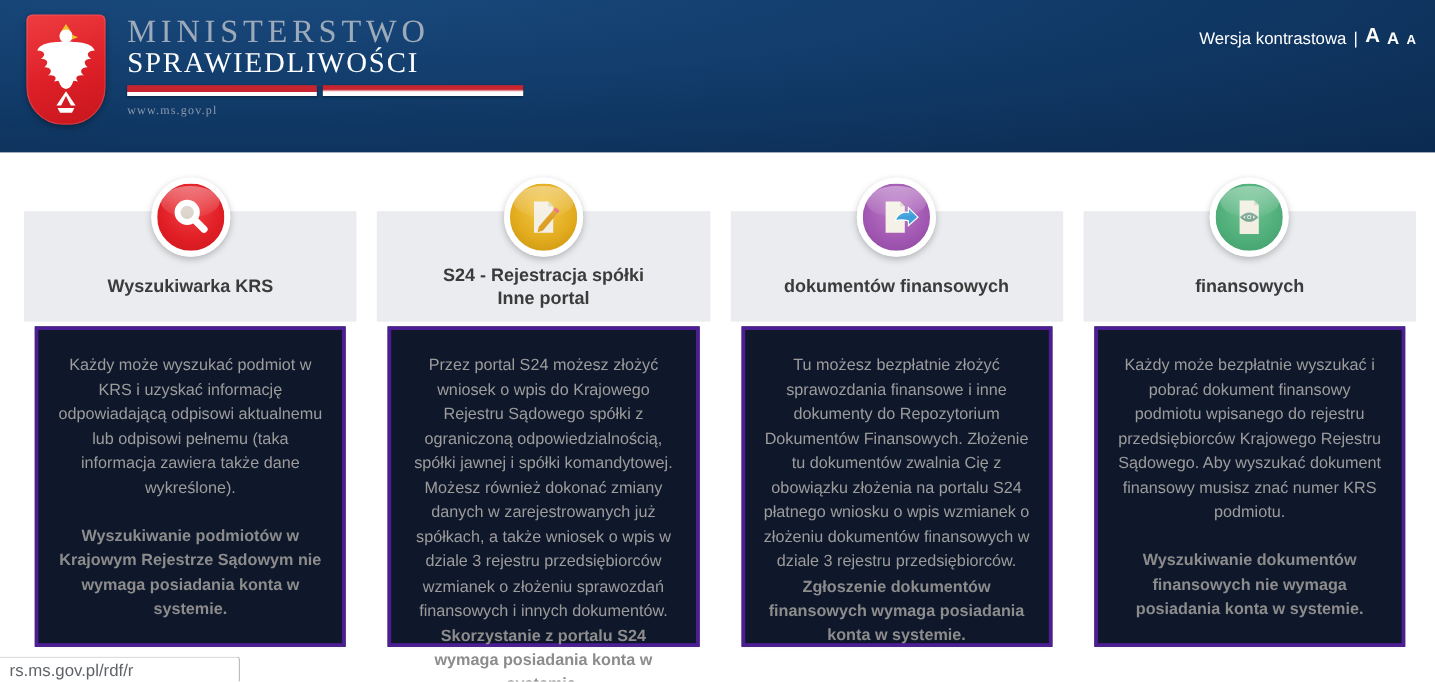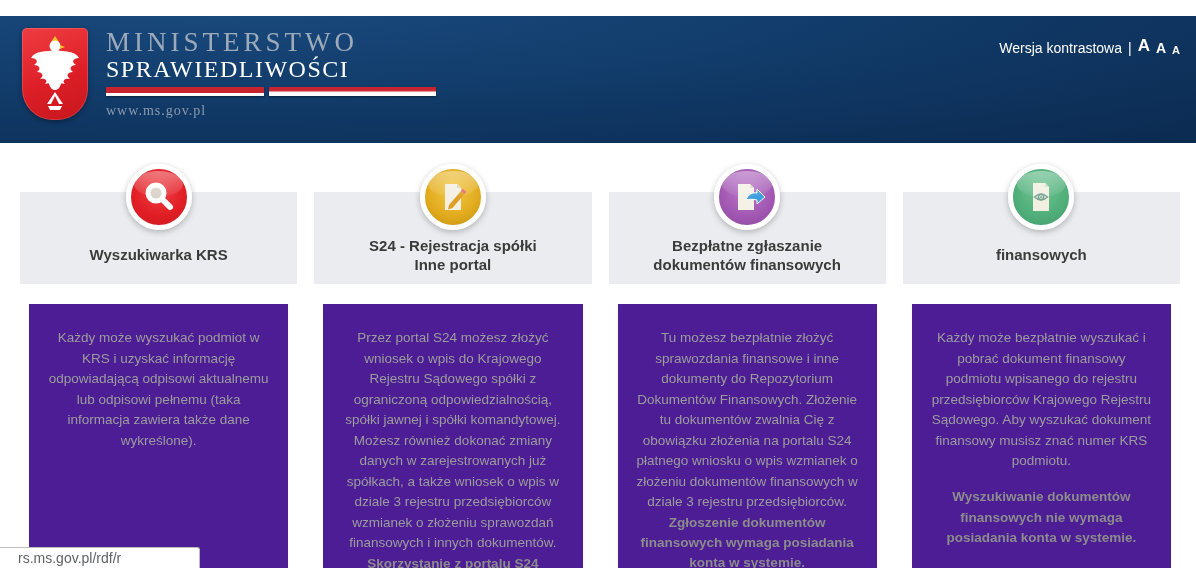--- a/index.html
+++ b/index.html
@@ -3,37 +3,36 @@
 <meta charset="utf-8">
 <style>
   * { margin:0; padding:0; box-sizing:border-box; }
   html,body { width:1196px; height:568px; overflow:hidden; background:#ffffff;
               font-family:"Liberation Sans", sans-serif; }
 
   
   .top-header {
     position:relative; width:100%; height:127px;
     background:radial-gradient(ellipse at 18% -10%, #1a4a7e 0%, #123d6c 42%, #0b2a50 100%);
-    margin-top:16px;
   }
   .logo-area { position:absolute; left:22px; top:12px; display:flex; align-items:flex-start; }
   .shield {
     width:66px; height:92px; background:linear-gradient(160deg,#ef3d42 0%, #dd1f27 55%, #c6161d 100%);
     border-radius:5px 5px 46% 46% / 5px 5px 34% 34%;
     box-shadow:0 0 0 1px rgba(255,255,255,0.15) inset, 0 2px 5px rgba(0,0,0,0.35);
     display:flex; align-items:center; justify-content:center;
   }
   .logo-text { margin-left:18px; font-family:"Liberation Serif", serif; }
   .ministry-1 { color:#9daaba; font-size:27px; letter-spacing:4px; line-height:1.05; }
   .ministry-2 { color:#ffffff; font-size:24px; letter-spacing:1.5px; line-height:1.1; }
   .flag-stripe { display:flex; margin-top:4px; width:330px; }
   .flag-seg { height:9px; box-shadow:0 1px 2px rgba(0,0,0,0.4); }
   .flag-seg.s1 { width:158px; background:linear-gradient(to bottom,#c8242f 62%,#ffffff 38%); margin-right:5px; }
   .flag-seg.s2 { width:167px; background:linear-gradient(to bottom,#c8242f 38%,#ffffff 62%); }
-  .site-url { margin-top:7px; color:#8a99ad; font-size:14px; letter-spacing:1px; }
+  .site-url { margin-top:7px; color:#8a99ad; font-size:10px; letter-spacing:1px; }
 
   .contrast-area {
     position:absolute; right:16px; top:20px; color:#ffffff; font-size:14px;
     display:flex; align-items:flex-end; gap:6px;
   }
   .contrast-link { color:#ffffff; text-decoration:none; cursor:pointer; }
   .sep { color:#ffffff; }
   .fs-a { color:#ffffff; text-decoration:none; cursor:pointer; font-weight:bold; }
   .fs-a.a1 { font-size:17px; } .fs-a.a2 { font-size:14px; } .fs-a.a3 { font-size:11px; }
 
@@ -57,33 +56,33 @@
   .ic-green  { background:radial-gradient(circle at 50% 38%, #6fc391 0%, #4fae79 58%, #3f9c69 100%); }
 
   .card-head {
     width:100%; height:92px; background:#eaecef;
     display:flex; flex-direction:column; align-items:center; justify-content:center;
     padding-top:34px;
   }
   .card-title { color:#3b3b3b; font-weight:bold; font-size:15px; line-height:1.3; text-align:center; }
 
   .card-body {
-    width:calc(100% - 18px); height:267px; margin-top:20px;
-    background:#4c1d95; border:5px solid #4c1d95; box-shadow:0 1px 2px rgba(0,0,0,0.05);
+    width:calc(100% - 18px); height:267px; margin-top:4px;
+    background:#0f172a; border:3px solid #4c1d95; box-shadow:0 1px 2px rgba(0,0,0,0.05);
     display:flex; flex-direction:column; justify-content:space-between;
     padding:19px 13px 18px 13px;
   }
   .card-desc { color:#9c9c9c; font-size:13.5px; line-height:1.52; text-align:center; }
   .card-note { color:#8c8c8c; font-size:13.5px; line-height:1.5; text-align:center; font-weight:bold; }
 
   
   .status-bubble {
     position:fixed; left:0; bottom:0; width:200px; height:21px; background:#ffffff;
     border-top:1px solid #bdbdbd; border-right:1px solid #bdbdbd; border-top-right-radius:3px;
-    color:#5f6368; font-size:14px; line-height:20px; padding-left:18px;
+    color:#5f6368; font-size:14px; line-height:20px; padding-left:8px;
     white-space:nowrap; overflow:hidden; z-index:5;
   }
 </style>
 </head>
 <body>
 
 <div class="top-header">
   <div class="logo-area">
     <div class="shield">
       <span>
@@ -126,20 +125,21 @@
         <circle cx="16" cy="15" r="8" fill="#d9d2c9" stroke="#ffffff" stroke-width="5"></circle>
         <line x1="22.5" y1="21.5" x2="30" y2="29" stroke="#ffffff" stroke-width="6" stroke-linecap="round"></line>
       </svg>
     </div>
     <div class="card-head">
       <div class="card-title">Wyszukiwarka KRS</div>
       <div class="card-title"></div>
     </div>
     <div class="card-body">
       <div class="card-desc">Każdy może wyszukać podmiot w KRS i uzyskać informację odpowiadającą odpisowi aktualnemu lub odpisowi pełnemu (taka informacja zawiera także dane wykreślone).</div>
+      <div class="card-note">Wyszukiwanie podmiotów w Krajowym Rejestrze Sądowym nie wymaga posiadania konta w systemie.</div>
     </div>
   </div>
 
   <div class="card">
     <div class="icon-circle ic-gold">
       <svg width="38" height="38" viewBox="0 0 38 38">
         <path d="M11 6 h12 l4 4 v22 h-16 z" fill="#f4efe3"></path>
         <path d="M23 6 l4 4 h-4 z" fill="#d9d2bf"></path>
         <path d="M15 27 l12 -14 l3.5 3 l-12 14 l-4.5 1.5 z" fill="#dd9f26"></path>
         <path d="M27 13 l2 -2.3 l3.5 3 l-2 2.3 z" fill="#e86b74"></path>
@@ -157,21 +157,20 @@
 
   <div class="card">
     <div class="icon-circle ic-purple">
       <svg width="38" height="38" viewBox="0 0 38 38">
         <path d="M10 6 h12 l4 4 v22 h-16 z" fill="#f4f1e6"></path>
         <path d="M22 6 l4 4 h-4 z" fill="#d9d6c3"></path>
         <path d="M18 22 c2 -6 7 -8 11 -7 l0 -4 l8 8 l-8 7 l0 -4 c-4 -1 -8 -1 -11 0 z" fill="#3f9fdd" stroke="#ffffff" stroke-width="1"></path>
       </svg>
     </div>
     <div class="card-head">
-      <div class="card-title">Bezpłatne zgłaszanie</div>
       <div class="card-title">dokumentów finansowych</div>
     </div>
     <div class="card-body">
       <div class="card-desc">Tu możesz bezpłatnie złożyć sprawozdania finansowe i inne dokumenty do Repozytorium Dokumentów Finansowych. Złożenie tu dokumentów zwalnia Cię z obowiązku złożenia na portalu S24 płatnego wniosku o wpis wzmianek o złożeniu dokumentów finansowych w dziale 3 rejestru przedsiębiorców.</div>
       <div class="card-note">Zgłoszenie dokumentów finansowych wymaga posiadania konta w systemie.</div>
     </div>
   </div>
 
   <div class="card">
     <div class="icon-circle ic-green">

